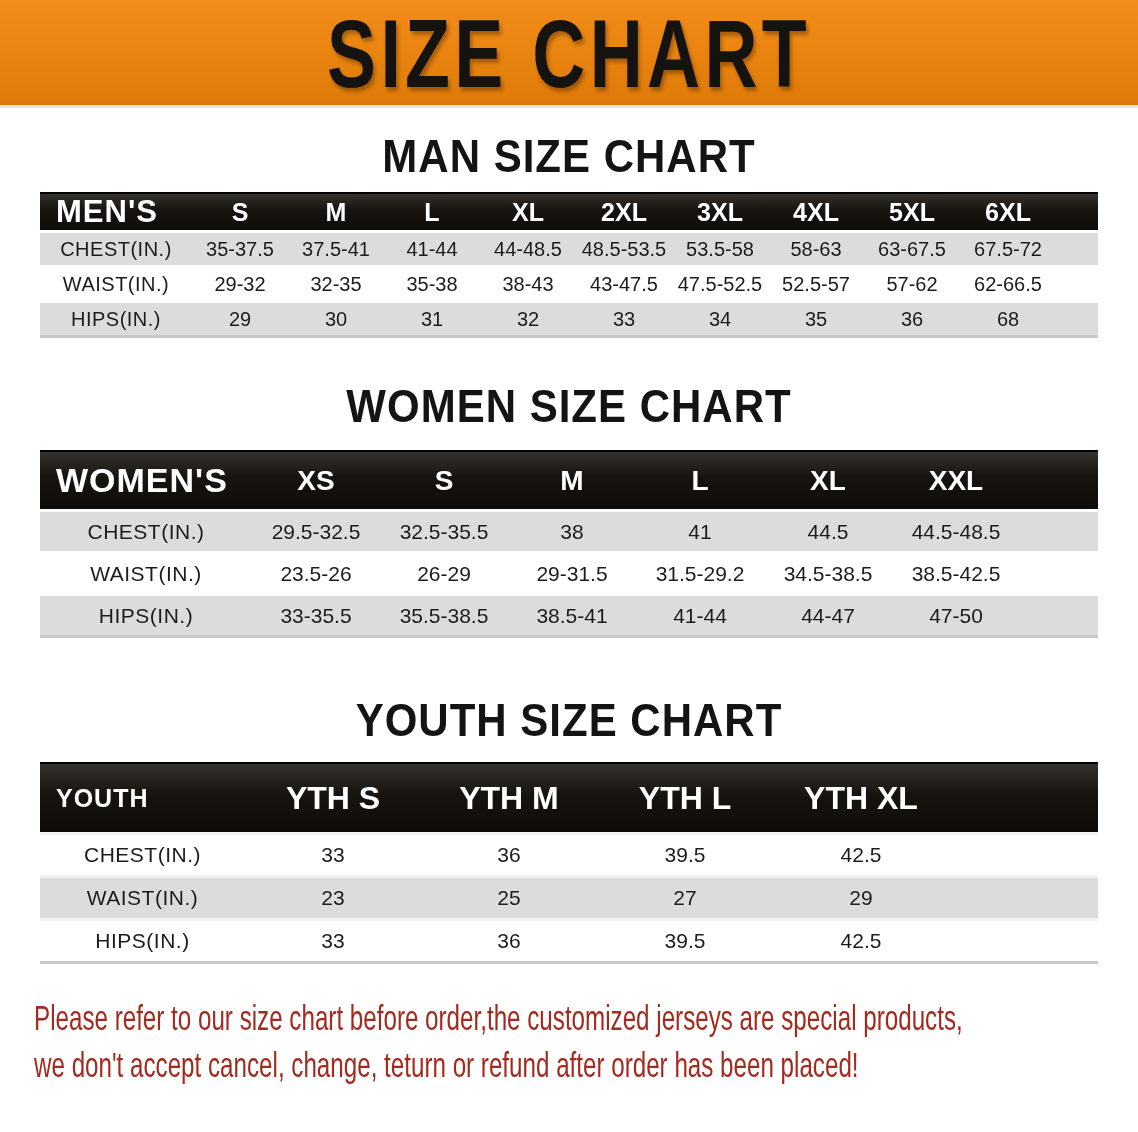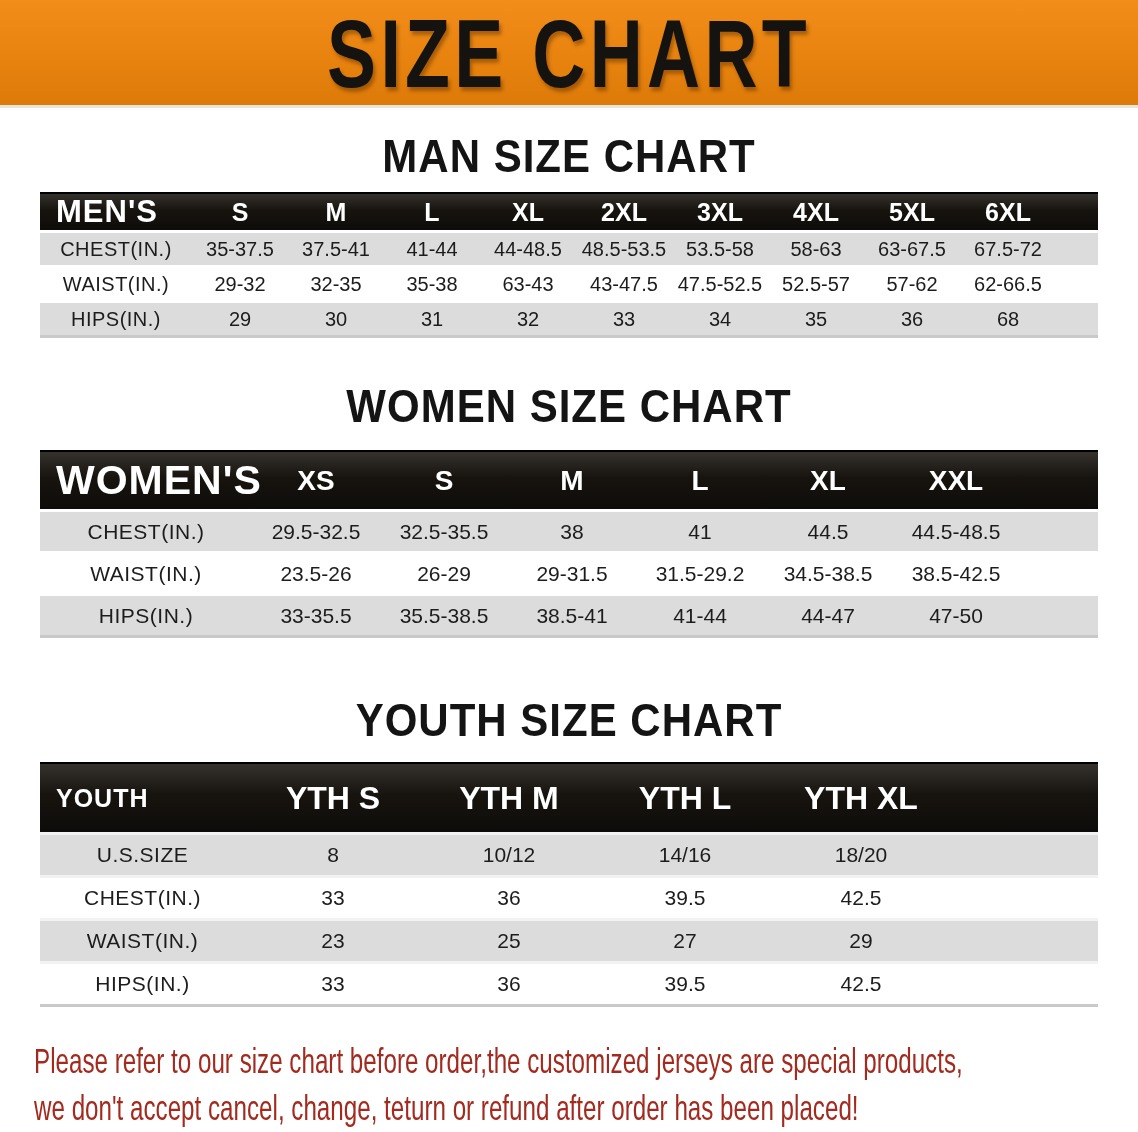--- a/index.html
+++ b/index.html
@@ -50,21 +50,21 @@
   tbody td.row-label { letter-spacing:.5px; }
   tr.shade td { background:#dcdcdc; }
   tr.plain td { background:#ffffff; }
   
   .men-table thead th { height:34px; font-size:25px; }
   .men-table thead th.group-label { font-size:31px; }
   .men-table tbody td { height:35px; font-size:20px; }
   
   .women-table { margin-top:20px; }
   .women-table thead th { height:59px; font-size:28px; }
-  .women-table thead th.group-label { font-size:41px;margin-top:20px; }
+  .women-table thead th.group-label { font-size:34px;margin-top:20px; }
   .women-table tbody td { height:42px; font-size:21px; }
   
   .youth-table { margin-top:18px; }
   .youth-table thead th { height:70px; font-size:32px; }
   .youth-table thead th.group-label { font-size:25px; }
   .youth-table tbody td { height:43px; font-size:21px; }
   .youth-table tbody td { border-top:3px solid #f2f2f2; }
   
   .notice { margin:30px 0 0 34px; color:#a22a1f; }
   .notice p {
@@ -117,21 +117,21 @@
         <td>58-63</td>
         <td>63-67.5</td>
         <td>67.5-72</td>
         <td></td>
       </tr>
       <tr class="plain">
         <td class="row-label">WAIST(IN.)</td>
         <td>29-32</td>
         <td>32-35</td>
         <td>35-38</td>
-        <td>63-43</td>
+        <td>38-43</td>
         <td>43-47.5</td>
         <td>47.5-52.5</td>
         <td>52.5-57</td>
         <td>57-62</td>
         <td>62-66.5</td>
         <td></td>
       </tr>
       <tr class="shade">
         <td class="row-label">HIPS(IN.)</td>
         <td>29</td>
@@ -214,28 +214,20 @@
       <tr>
         <th class="group-label">YOUTH</th>
         <th>YTH S</th>
         <th>YTH M</th>
         <th>YTH L</th>
         <th>YTH XL</th>
         <th></th>
       </tr>
     </thead>
     <tbody>
-      <tr class="shade">
-        <td class="row-label">U.S.SIZE</td>
-        <td>8</td>
-        <td>10/12</td>
-        <td>14/16</td>
-        <td>18/20</td>
-        <td></td>
-      </tr>
       <tr class="plain">
         <td class="row-label">CHEST(IN.)</td>
         <td>33</td>
         <td>36</td>
         <td>39.5</td>
         <td>42.5</td>
         <td></td>
       </tr>
       <tr class="shade">
         <td class="row-label">WAIST(IN.)</td>

